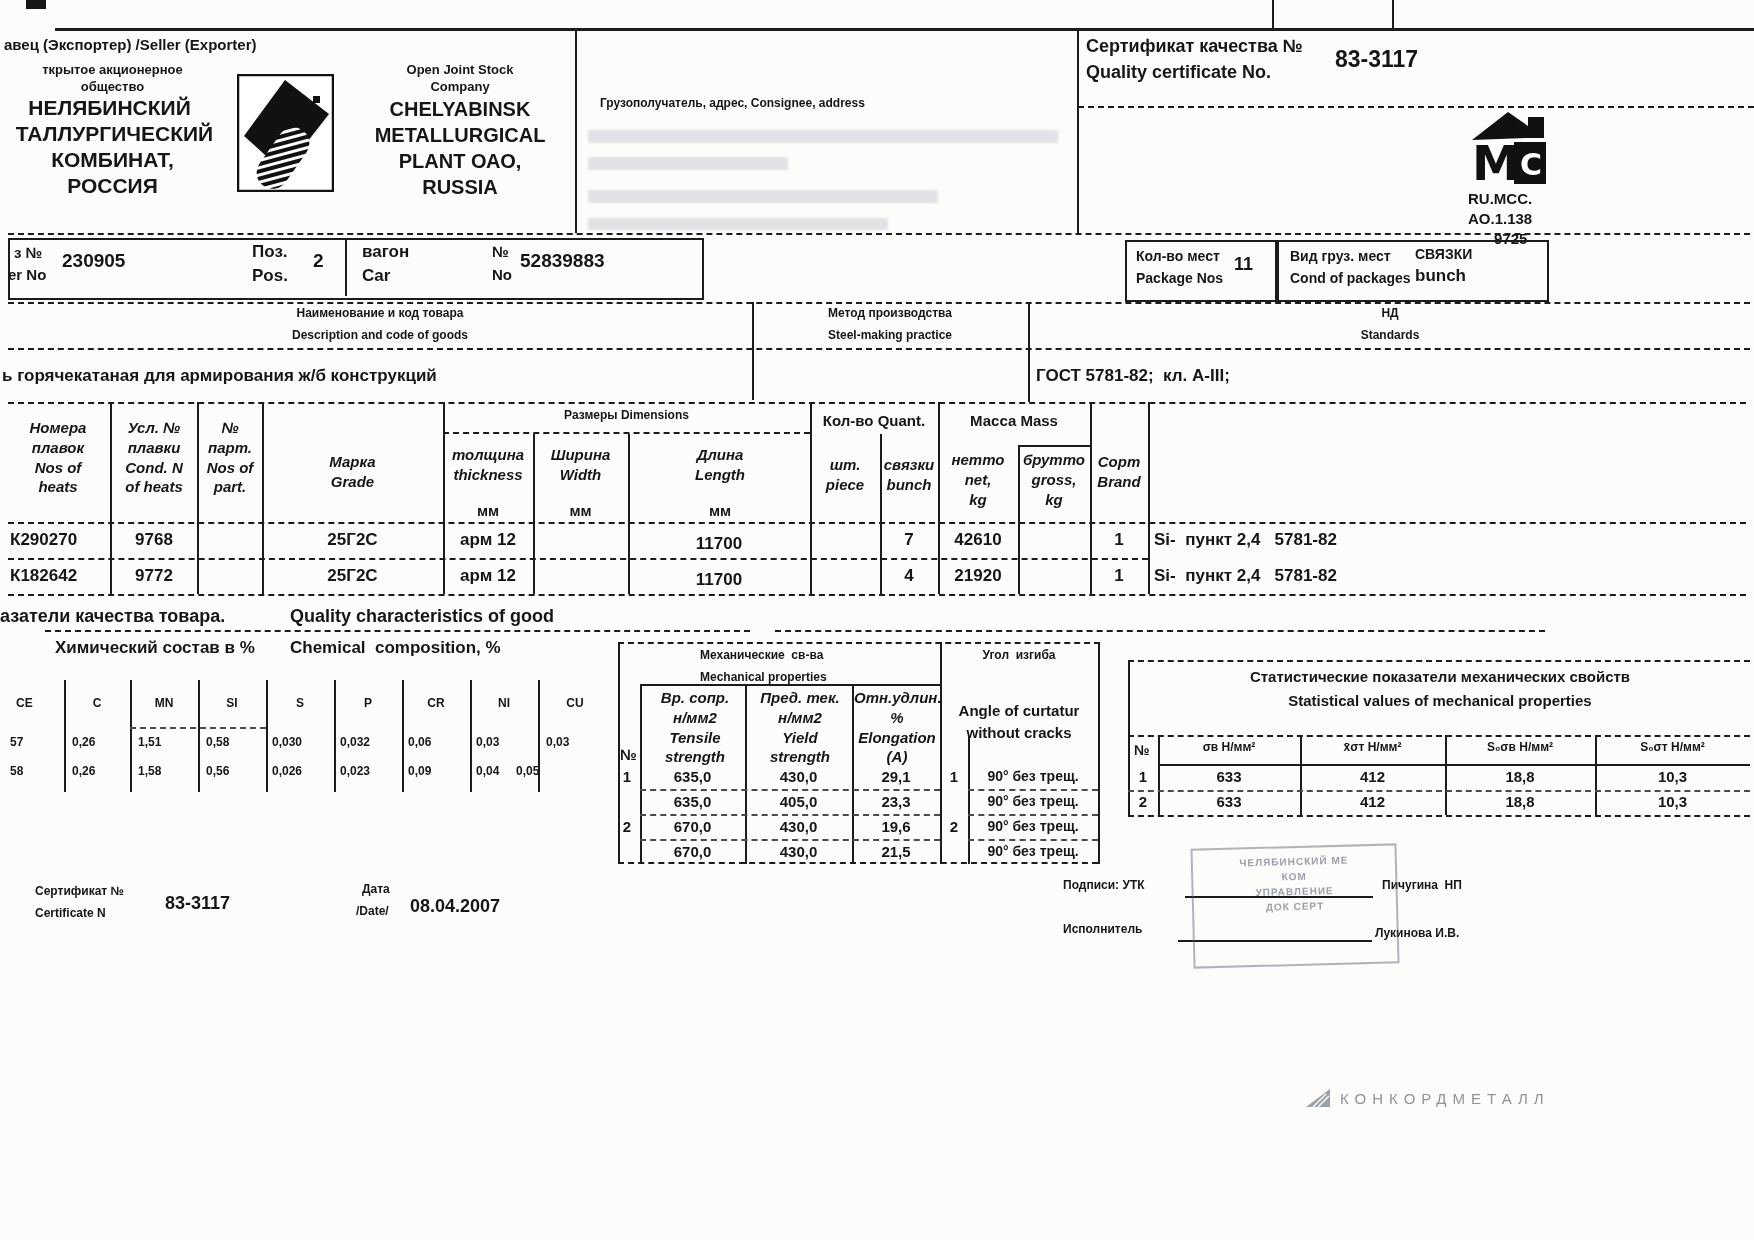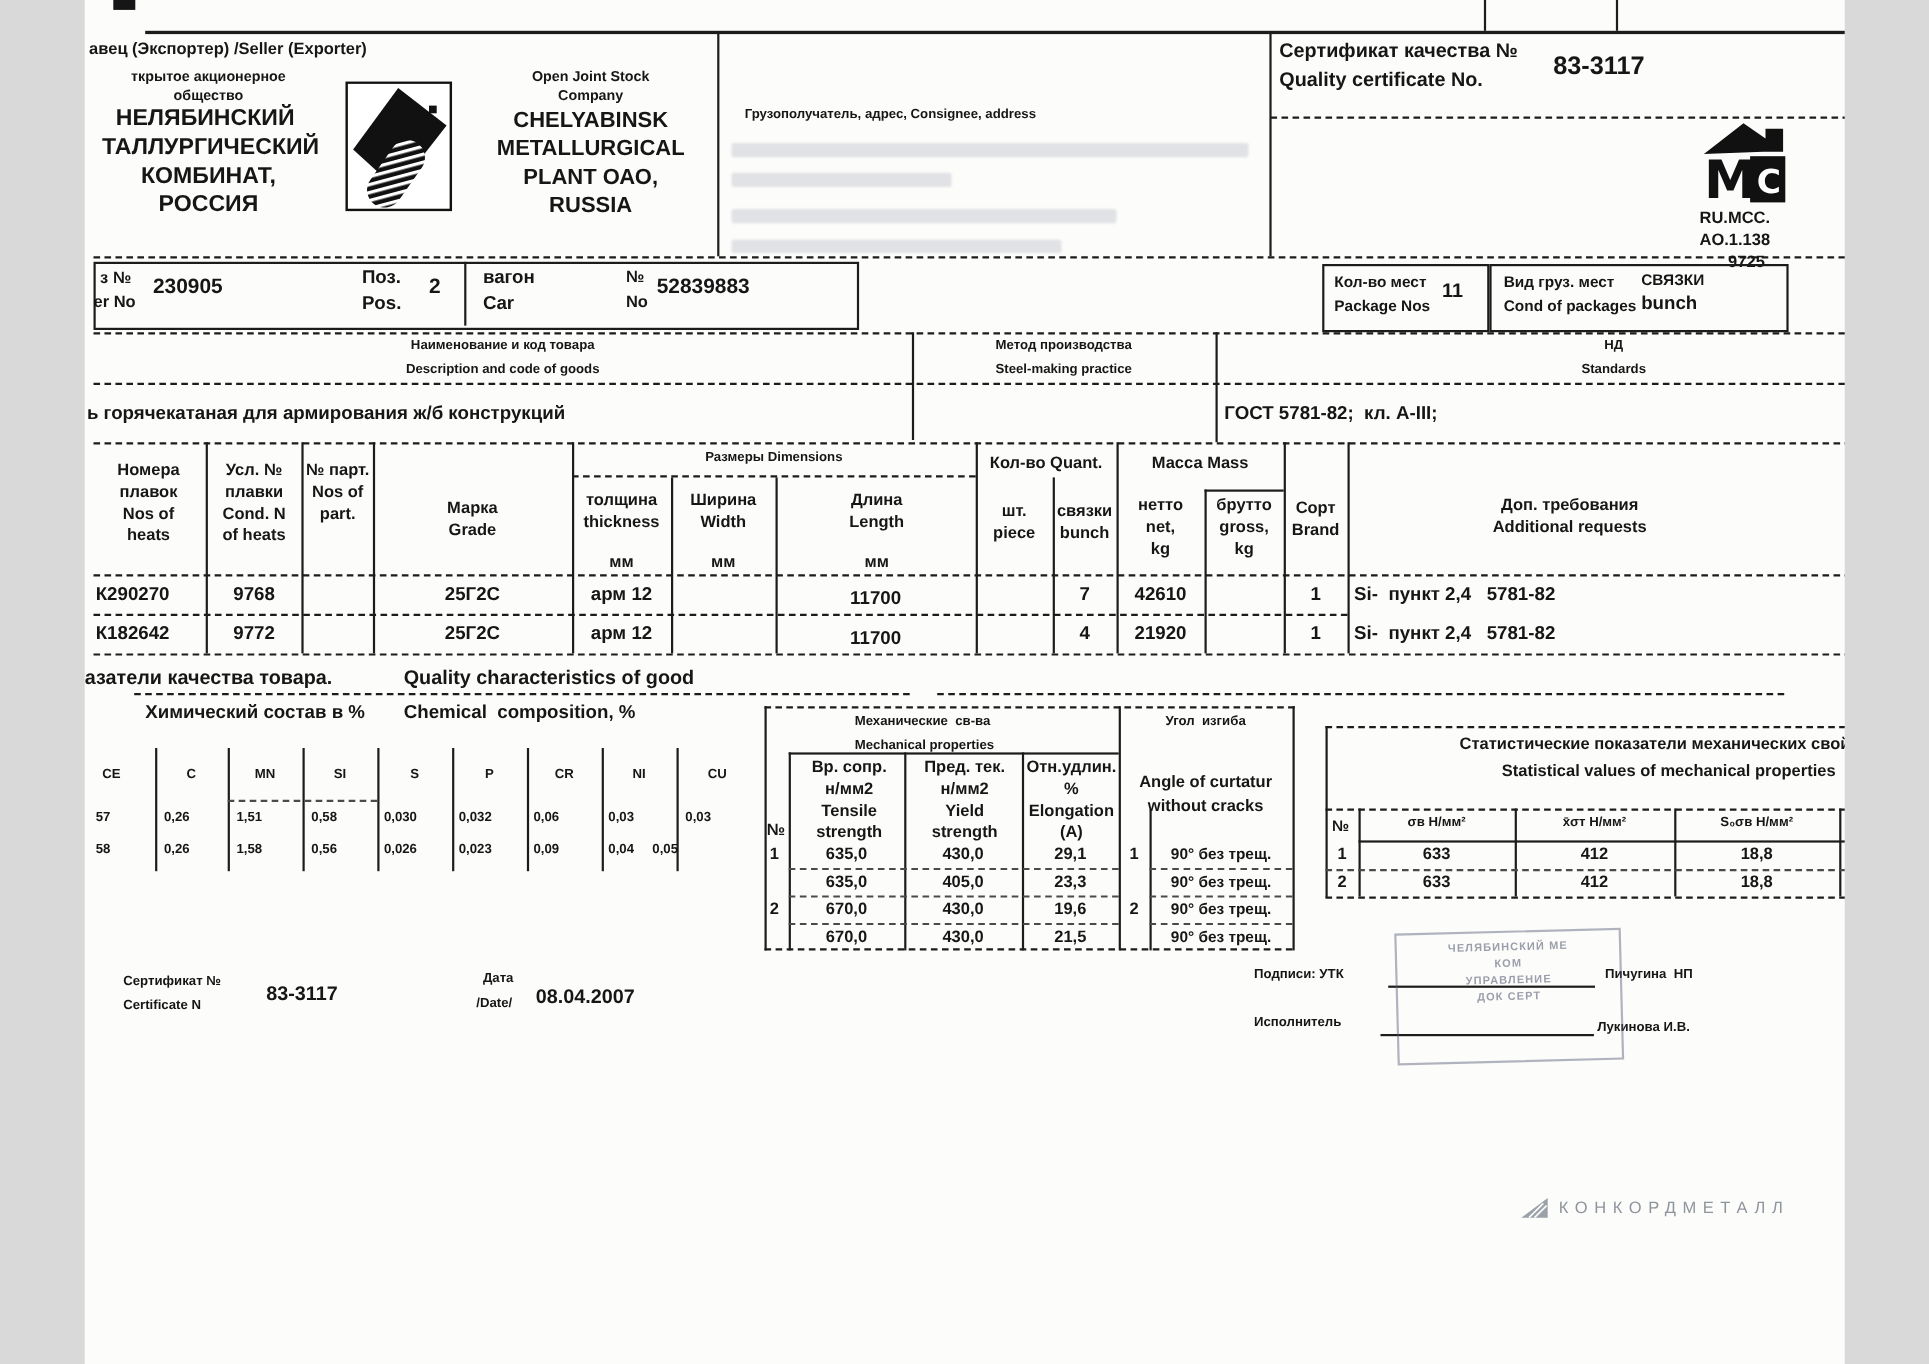--- a/index.html
+++ b/index.html
@@ -1,23 +1,23 @@
 <!DOCTYPE html>
 <html><head>
 <meta charset="utf-8">
 <style>
   html,body{margin:0;padding:0;background:#d9d9d9;}
   .page{
-    position:relative;width:1600px;height:1240px;margin:0 auto;
+    position:relative;width:1754px;height:1240px;margin:0 auto;
     background:#fcfcfa;color:#161616;overflow:hidden;
     font-family:"Liberation Sans","DejaVu Sans",sans-serif;font-weight:700;
   }
   .abs{position:absolute;}
   .c{text-align:center;}
-  .pre{white-space:pre-line;line-height:1.32;}
+  .pre{white-space:pre-line;line-height:1.32;font-style:italic;}
   .prw{white-space:pre-wrap;}
   .vl{position:absolute;width:2px;background:#1c1c1c;}
   .hl{position:absolute;height:2px;background:#1c1c1c;}
   .hd{position:absolute;height:0;border-top:2px dashed #1c1c1c;}
   .hdl{position:absolute;height:0;border-top:2px dashed #4a4a4a;}
   .box{position:absolute;border:2px solid #1c1c1c;}.f13{font-size:13px}.f14{font-size:14px}.f15{font-size:15px}
   .f16{font-size:12px}.f17{font-size:17px}.f18{font-size:18px}.f19{font-size:19px}
   .f20{font-size:20px}.f21{font-size:21px}.f23{font-size:23px}
   .faintbar{position:absolute;background:rgba(120,126,145,.20);filter:blur(1.2px);border-radius:2px;}
   .stamp{
@@ -181,22 +181,20 @@
 bunch</div>
   <div class="abs f15 c" style="left:938px;top:412px;width:152px">Масса Mass</div>
   <div class="abs f15 c pre" style="left:938px;top:450px;width:80px">нетто
 net,
 kg</div>
   <div class="abs f15 c pre" style="left:1018px;top:450px;width:72px">брутто
 gross,
 kg</div>
   <div class="abs f15 c pre" style="left:1090px;top:452px;width:58px">Сорт
 Brand</div>
-  <div class="abs f15 c pre" style="left:1150px;top:450px;width:400px">Доп. требования
-Additional requests</div>
 
   <div>
     <div class="abs f17" style="left:10px;top:530px">К290270</div>
     <div class="abs f17 c" style="left:112px;top:530px;width:84px">9768</div>
     <div class="abs f17 c" style="left:262px;top:530px;width:181px">25Г2С</div>
     <div class="abs f17 c" style="left:443px;top:530px;width:90px">арм 12</div>
     <div class="abs f17 c" style="left:628px;top:534px;width:182px">11700</div>
     <div class="abs f17 c" style="left:880px;top:530px;width:58px">7</div>
     <div class="abs f17 c" style="left:938px;top:530px;width:80px">42610</div>
     <div class="abs f17 c" style="left:1090px;top:530px;width:58px">1</div>

